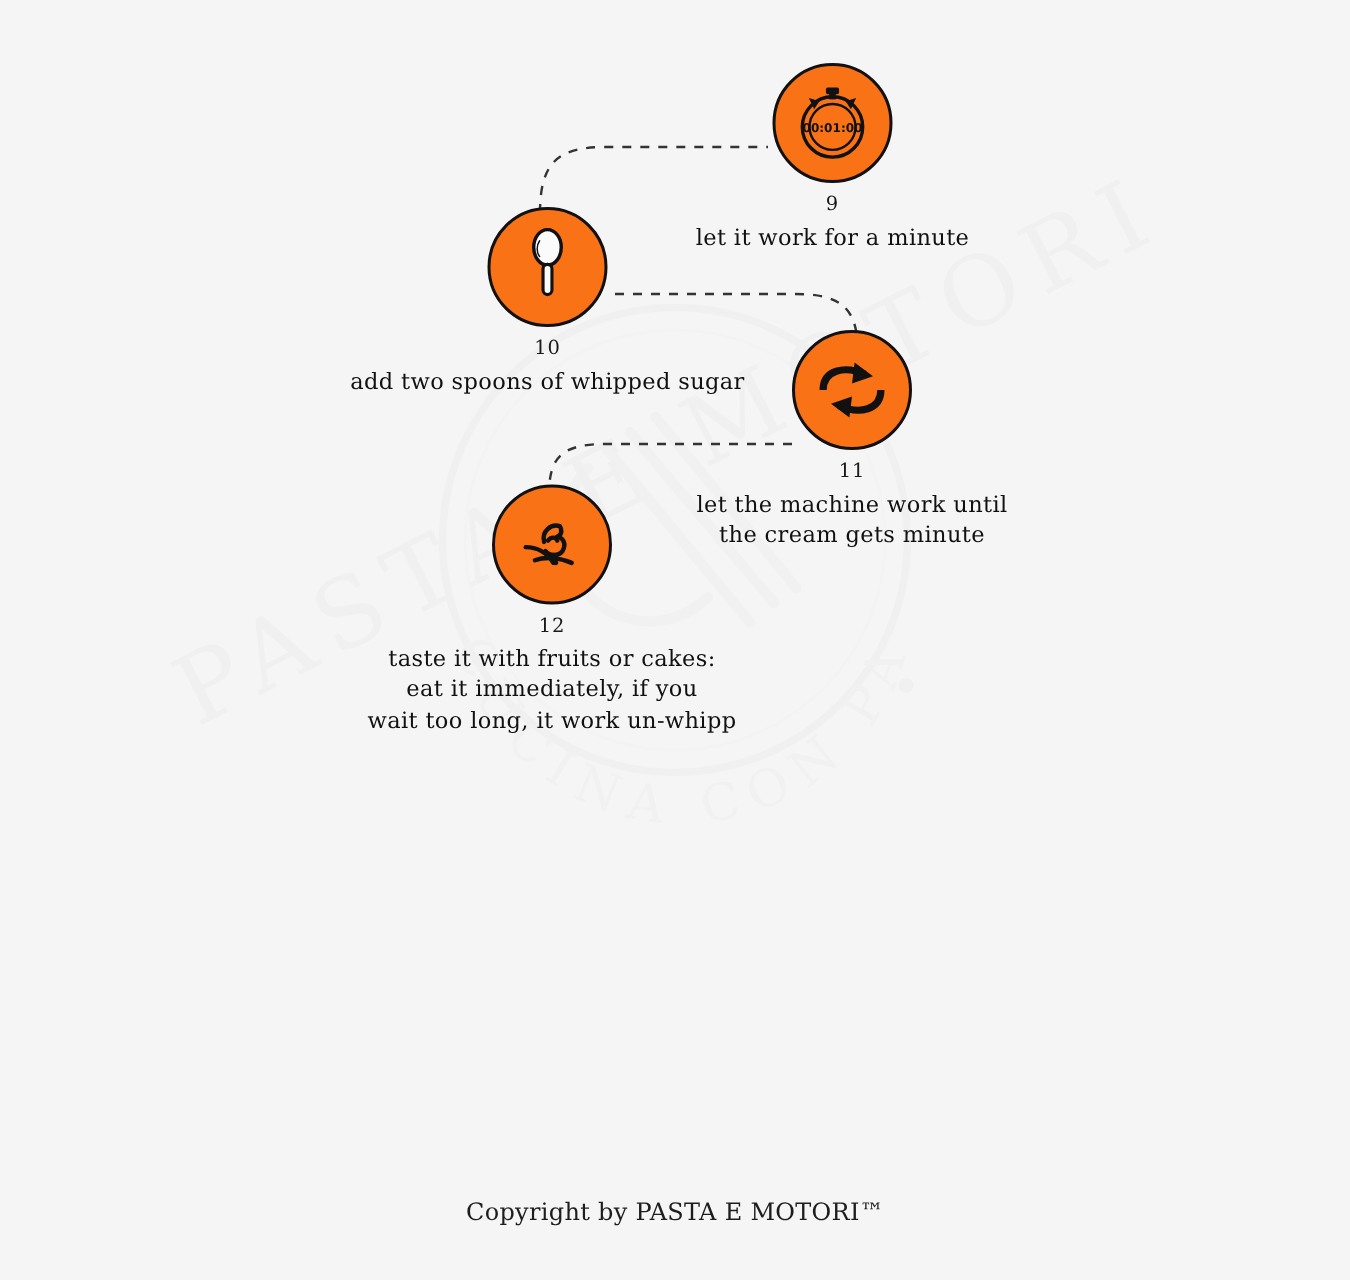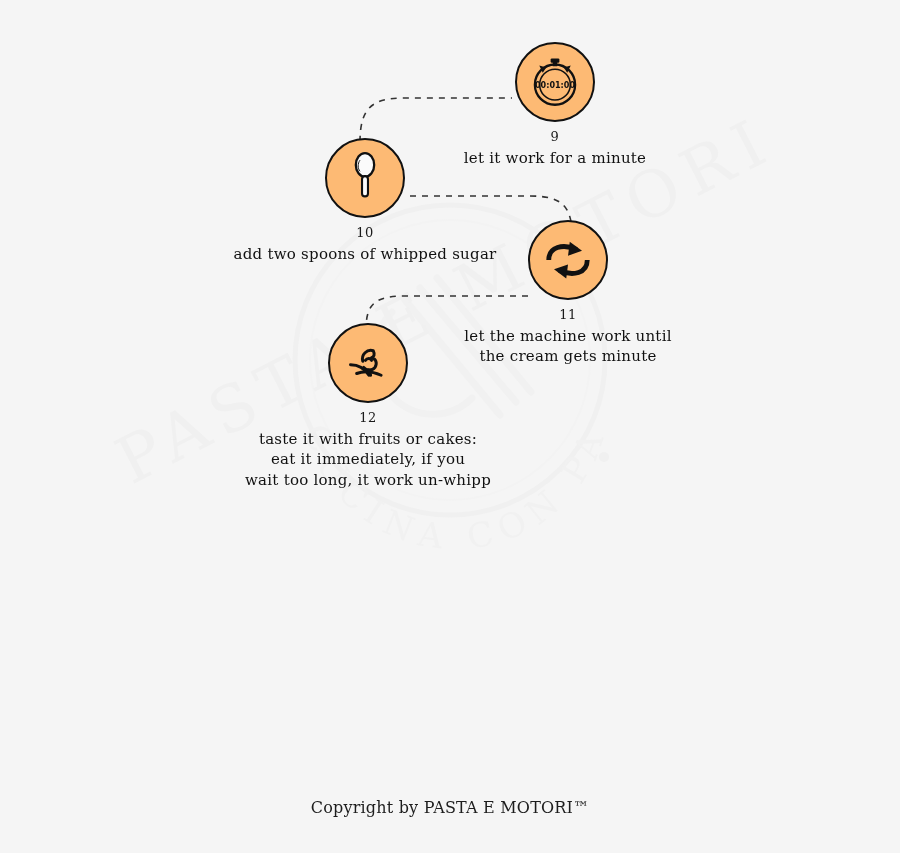--- a/index.html
+++ b/index.html
@@ -50,21 +50,21 @@
   .step {
     position: absolute;
     z-index: 2;
     text-align: center;
   }
   .step-circle {
     width: 80px;
     height: 80px;
     border-radius: 50%;
     border: 2.5px solid #111;
-    background: #fdba74;
+    background: #f97316;
     box-sizing: border-box;
     position: relative;
     margin: 0 auto;
     display: flex;
     align-items: center;
     justify-content: center;
   }
   .step-icon {
     width: 56px;
     height: 56px;

